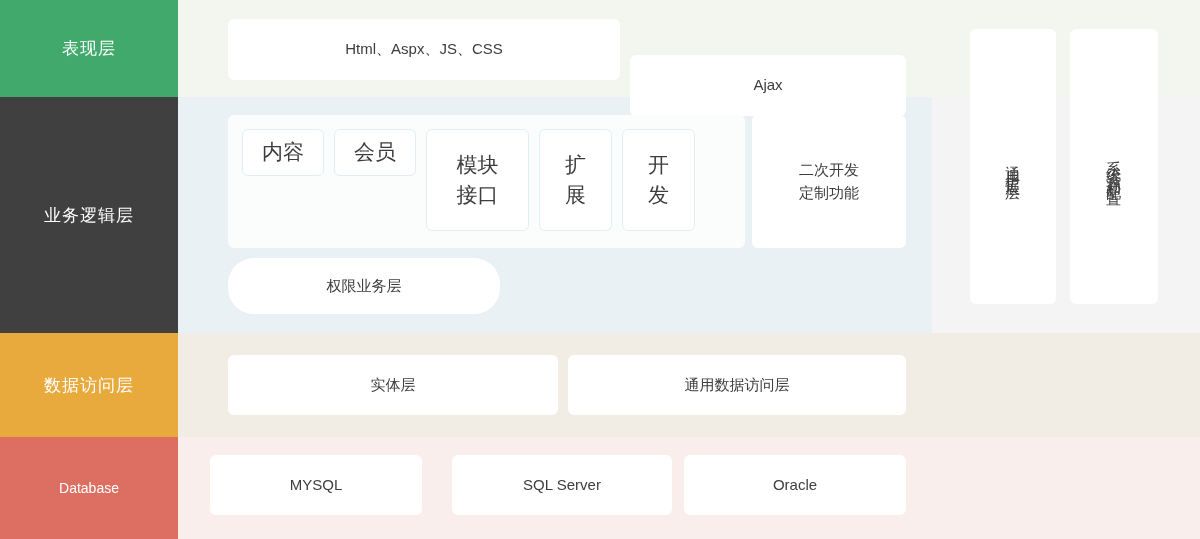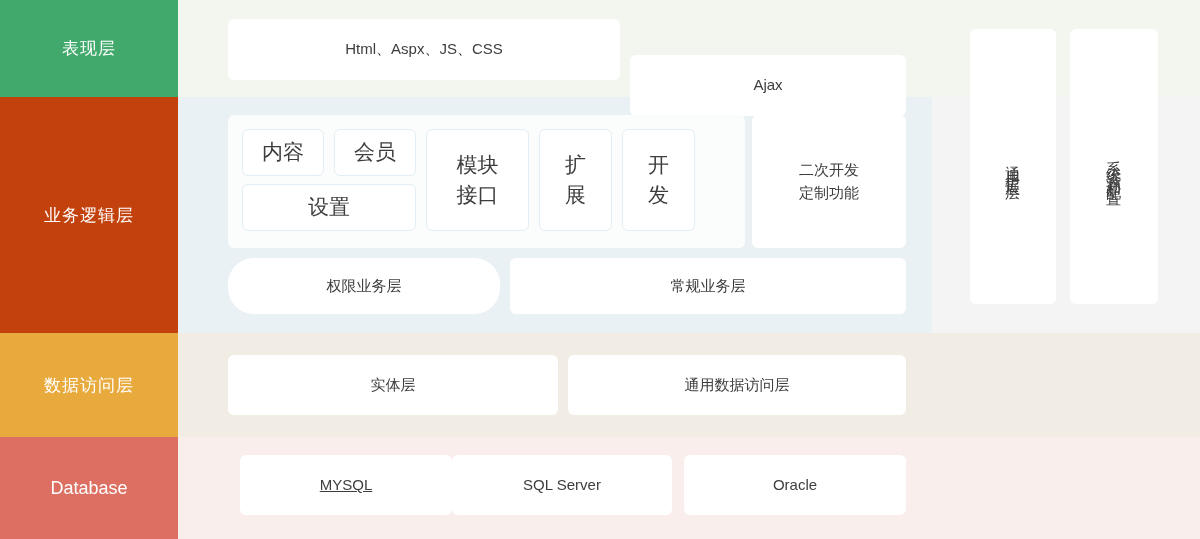--- a/index.html
+++ b/index.html
@@ -15,24 +15,24 @@
   .band-present{top:0;height:97px;background:#f2f6ef;}
   .band-business{top:97px;height:236px;background:#f4f4f4;}
   .band-business .biz-bg{position:absolute;left:0;top:0;width:932px;height:236px;background:#eaf1f4;}
   .band-data{top:333px;height:104px;background:#f2ede4;}
   .band-db{top:437px;height:102px;background:#faeeed;}
 
   
   .side{position:absolute;left:0;width:178px;display:flex;align-items:center;justify-content:center;}
   .side span{color:#ffffff;font-size:17px;letter-spacing:1px;white-space:nowrap;}
   .side-present {top:0;   height:97px; background:#41a96b;}
-  .side-business{top:97px;height:236px;background:#c2410c;}
+  .side-business{top:97px;height:236px;background:#404040;}
   .side-data    {top:333px;height:104px;background:#e8aa3c;justify-content:center;}
   .side-db      {top:437px;height:102px;background:#dd6f62;}
-  .side-db span{font-size:18px;letter-spacing:0;}
+  .side-db span{font-size:14px;letter-spacing:0;}
 
   
   .card{
     position:absolute;background:#ffffff;border-radius:6px;
     display:flex;align-items:center;justify-content:center;text-align:left;
     color:#3d3d3d;font-size:15px;line-height:1.5;
     box-sizing:border-box;
   }
 
   
@@ -73,21 +73,21 @@
     letter-spacing:5px;line-height:1;
   }
   .v-ext{left:970px; top:29px;width:86px;height:275px;}
   .v-sys{left:1070px;top:29px;width:88px;height:275px;}
 
   
   .c-entity{left:228px;top:355px;width:330px;height:60px;}
   .c-dal   {left:568px;top:355px;width:338px;height:60px;}
 
   
-  .c-mysql {left:240px;top:455px;width:212px;height:60px;text-decoration:underline;}
+  .c-mysql {left:210px;top:455px;width:212px;height:60px;}
   .c-mssql {left:452px;top:455px;width:220px;height:60px;}
   .c-oracle{left:684px;top:455px;width:222px;height:60px;}
 </style>
 </head>
 <body>
 
 <div id="diagram">
 
   <div class="band band-present"></div>
   <div class="band band-business">
@@ -108,30 +108,28 @@
   <div class="side side-db">
     <span>Database</span>
   </div>
 
   <div class="card c-html">Html、Aspx、JS、CSS</div>
   <div class="card c-ajax">Ajax</div>
 
   <div class="biz-group">
     <div class="sub s-content">内容</div>
     <div class="sub s-member">会员</div>
-    <div class="sub s-setting">设置</div>
     <div class="sub s-module">模块<br>接口</div>
     <div class="sub s-extend">扩<br>展</div>
     <div class="sub s-develop">开<br>发</div>
   </div>
 
   <div class="card c-secondary">二次开发<br>定制功能</div>
 
   <div class="card c-auth">权限业务层</div>
-  <div class="card c-normal">常规业务层</div>
 
   <div class="vcard v-ext">
     <span>通用扩展层</span>
   </div>
   <div class="vcard v-sys">
     <span>系统资源和配置</span>
   </div>
 
   <div class="card c-entity">实体层</div>
   <div class="card c-dal">通用数据访问层</div>

